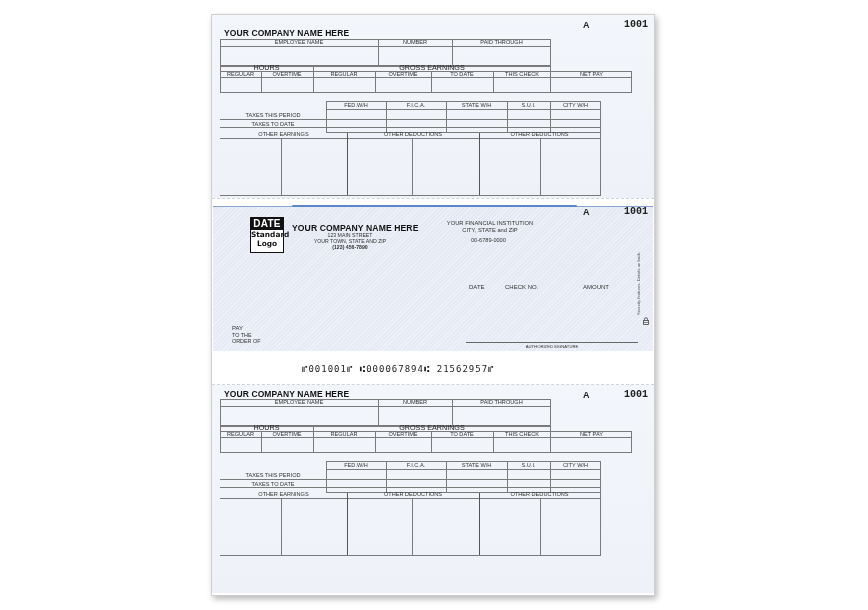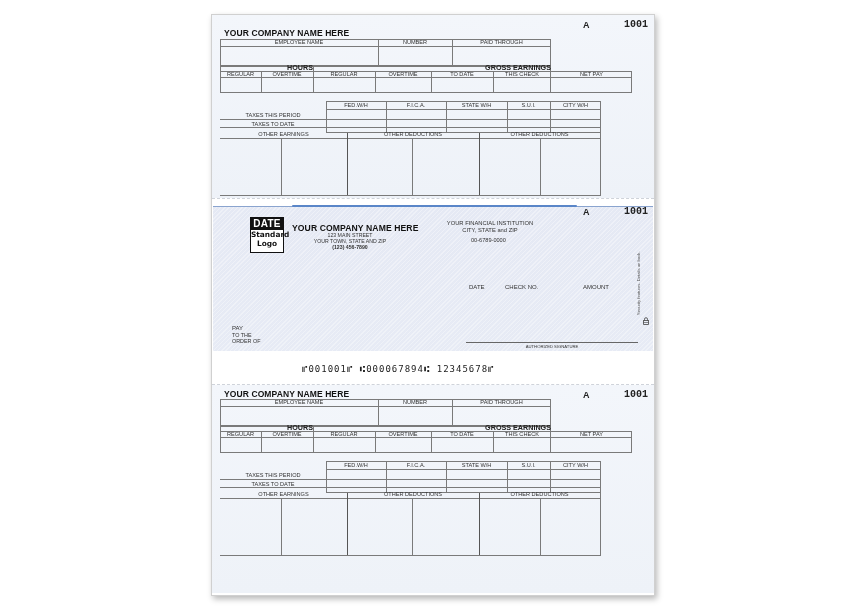--- a/index.html
+++ b/index.html
@@ -4,21 +4,21 @@
 <style>
   html,body{margin:0;padding:0;}
   body{width:868px;height:610px;background:#ffffff;position:relative;overflow:hidden;font-family:"Liberation Sans",sans-serif;color:#222;}
   .sheet{position:absolute;left:211px;top:14px;width:442px;height:580px;background:#ffffff;border:1px solid #d0d0d0;box-shadow:2px 3px 6px rgba(0,0,0,0.28);}
   .stub{position:absolute;left:0;width:442px;background:linear-gradient(180deg,#f3f6fb 0%,#eef2f8 100%);}
   .abs{position:absolute;}
   .cname{font-weight:bold;font-size:8.5px;letter-spacing:0.1px;color:#111;}
   .letter{font-weight:bold;font-size:9px;color:#222;}
   .num{font-family:"Liberation Mono",monospace;font-weight:bold;font-size:10px;color:#222;}
   .lbl{font-size:5.6px;color:#333;text-align:center;white-space:nowrap;line-height:7px;}
-  .lbl-big{font-size:7.2px;color:#222;text-align:right;white-space:nowrap;line-height:8px;font-weight:bold;}
+  .lbl-big{font-size:7.2px;color:#222;text-align:center;white-space:nowrap;line-height:8px;}
   .box{position:absolute;border:1px solid #7a7a7a;box-sizing:border-box;}
   .hl{position:absolute;height:0;border-top:1px solid #7a7a7a;}
   .vl{position:absolute;width:0;border-left:1px solid #7a7a7a;}
   .vl.dark{border-left:1px solid #555;}
   .perf{position:absolute;left:0;width:442px;height:0;border-top:1px dashed #cfd3da;}
   .check{position:absolute;left:1px;top:191px;width:440px;height:145px;background:
      repeating-linear-gradient(135deg,rgba(255,255,255,0.35) 0px,rgba(255,255,255,0.35) 1px,transparent 1px,transparent 3px),
      linear-gradient(180deg,#e5e9f4 0%,#e7ebf5 100%);}
   .check-topbar{position:absolute;left:80px;top:190px;width:285px;height:2px;background:#5a86c8;border-radius:1px;}
   .check-topline{position:absolute;left:1px;top:191px;width:440px;height:0;border-top:1px solid #8aa4cf;}
@@ -142,21 +142,21 @@
     <span>Security features. Details on back.</span>
   </div>
   <div class="abs" style="left:431px;top:296px;width:6px;height:8px;">
     <svg width="6" height="8" viewBox="0 0 6 8">
         <path d="M1.5 3.5V2.2a1.5 1.5 0 0 1 3 0v1.3" fill="none" stroke="#444" stroke-width="0.8"></path>
         <rect x="0.6" y="3.5" width="4.8" height="4" fill="none" stroke="#444" stroke-width="0.8"></rect>
         <line x1="0.6" y1="5.5" x2="5.4" y2="5.5" stroke="#444" stroke-width="0.6"></line>
       </svg>
   </div>
 
-  <div class="micr">⑈001001⑈ ⑆000067894⑆ 12345678⑈</div>
+  <div class="micr">⑈001001⑈ ⑆000067894⑆ 21562957⑈</div>
 
   <div class="perf" style="top:369px;"></div>
 
   <div class="stub" style="top:370px;height:208px;">
     <div class="abs cname" style="left:12px;top:4px;">YOUR COMPANY NAME HERE</div>
     <div class="abs letter" style="left:371px;top:5px;">A</div>
     <div class="abs num" style="left:412px;top:4px;">1001</div>
 
     <div class="box" style="left:8px;top:14px;width:331px;height:27px;"></div>
     <div class="hl" style="left:8px;top:21px;width:331px;"></div>

